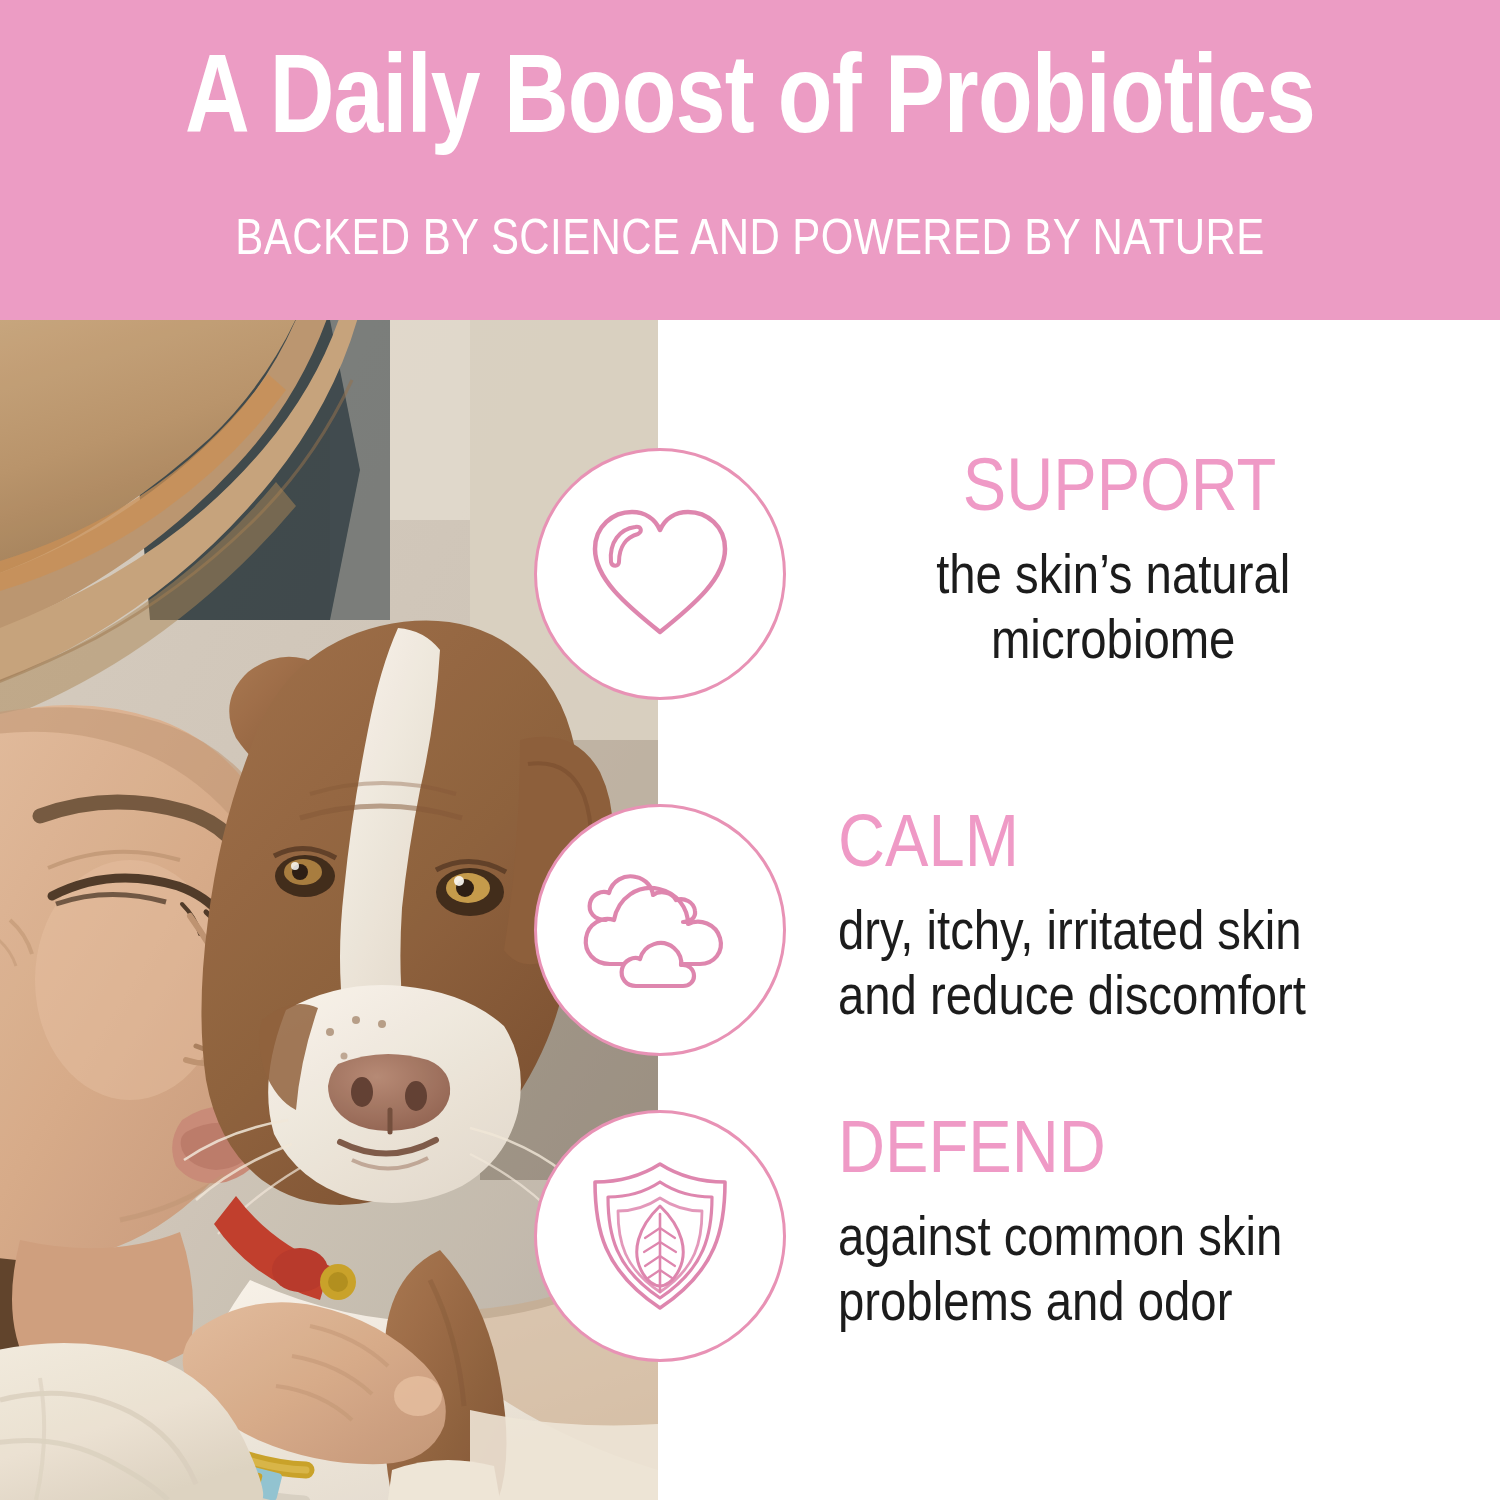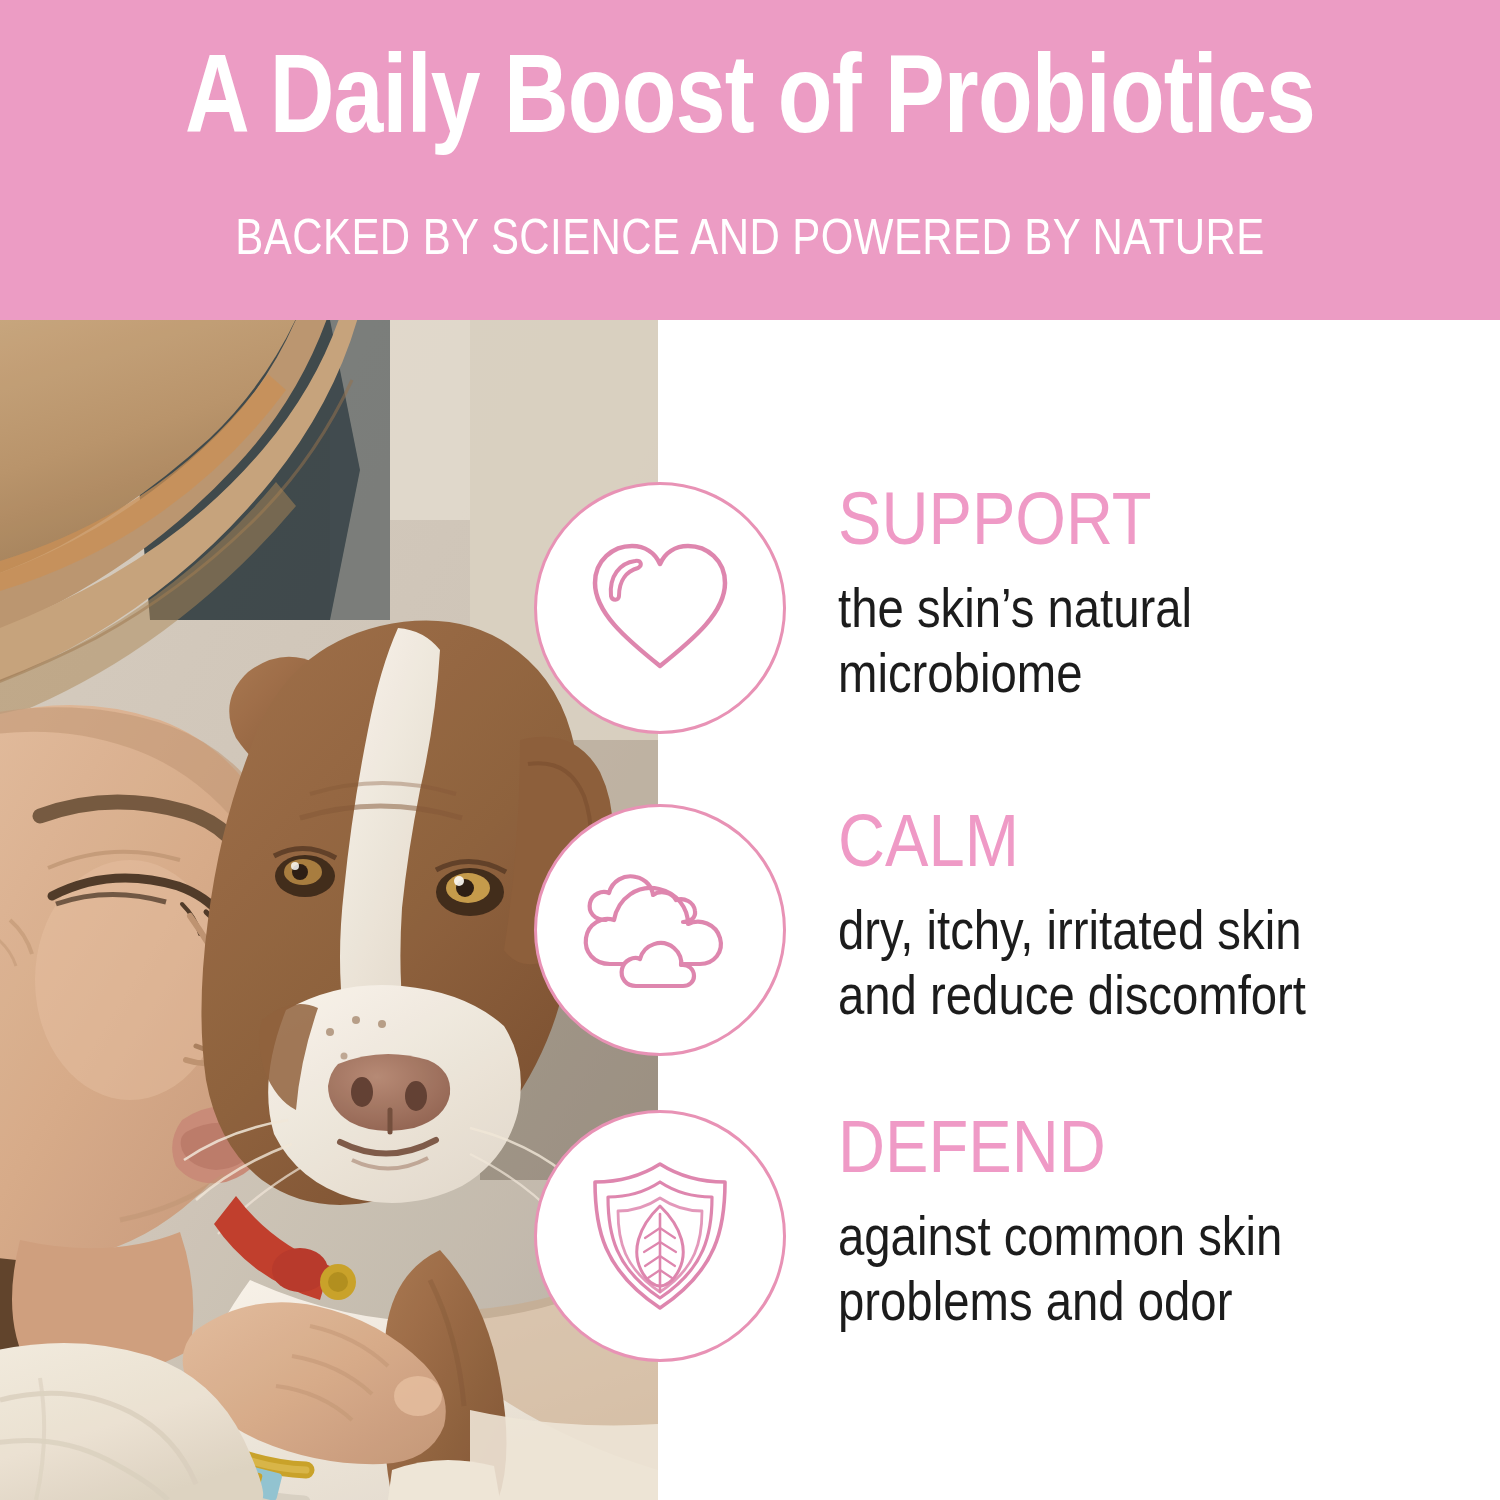--- a/index.html
+++ b/index.html
@@ -77,21 +77,21 @@
     left: 0; top: 320px;
     width: 1500px;
     height: 1180px;
   }
   .feature {
     position: absolute;
     left: 0;
     width: 1500px;
     height: 260px;
   }
-  .f1 { top: 162px; }
+  .f1 { top: 128px; text-align: center; }
   .f2 { top: 484px; }
   .f3 { top: 790px; padding-left: 13px; }
 
   .icon-circle {
     position: absolute;
     left: 534px;
     top: 0;
     width: 252px;
     height: 252px;
     border-radius: 50%;

